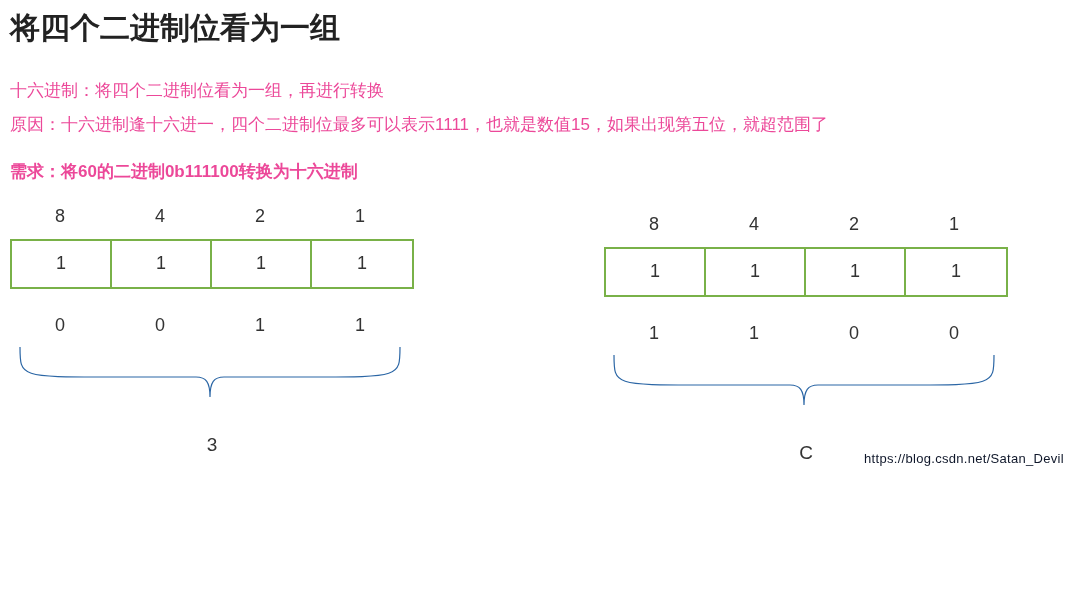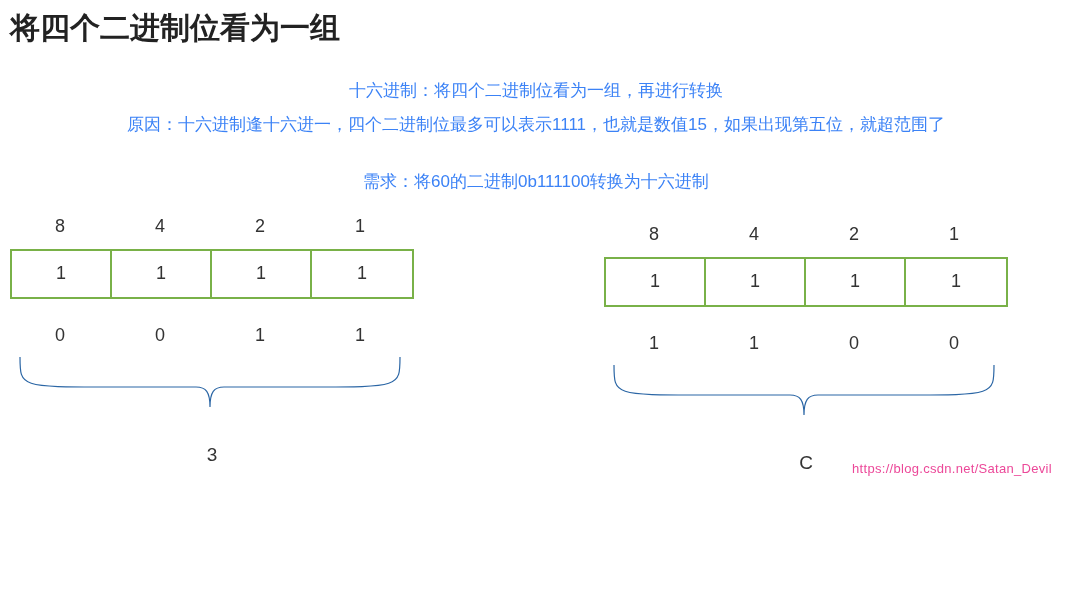--- a/index.html
+++ b/index.html
@@ -12,26 +12,25 @@
       position: relative;
     }
     h1 {
       font-size: 30px;
       font-weight: 700;
       color: #222;
       margin-bottom: 26px;
     }
     .para {
       font-size: 17px;
-      color: #3b82f6;
+      color: #ec4899;
       line-height: 1.9;
       margin-bottom: 2px;
-      text-align: center;
     }
-    .para2 { margin-top: 24px; margin-bottom: 18px; }
+    .para2 { margin-top: 14px; margin-bottom: 18px; font-weight: bold; }
     
     .groups-row {
       display: flex;
       gap: 190px;
       margin-top: 6px;
     }
     .group { }
     
     .weight-row, .bits-row, .actual-row {
       display: flex;
@@ -79,24 +78,24 @@
     
     .result {
       text-align: center;
       font-size: 19px;
       color: #333;
       margin-top: 22px;
     }
     
     .watermark {
       position: absolute;
-      right: 20px;
+      right: 8px;
       bottom: 6px;
       font-size: 13px;
-      color: #ec4899;
+      color: #0f172a;
       letter-spacing: 0.3px;
       pointer-events: none;
     }
   </style>
 </head>
 <body>
 
 <h1>将四个二进制位看为一组</h1>
 
 <p class="para">十六进制：将四个二进制位看为一组，再进行转换</p>

